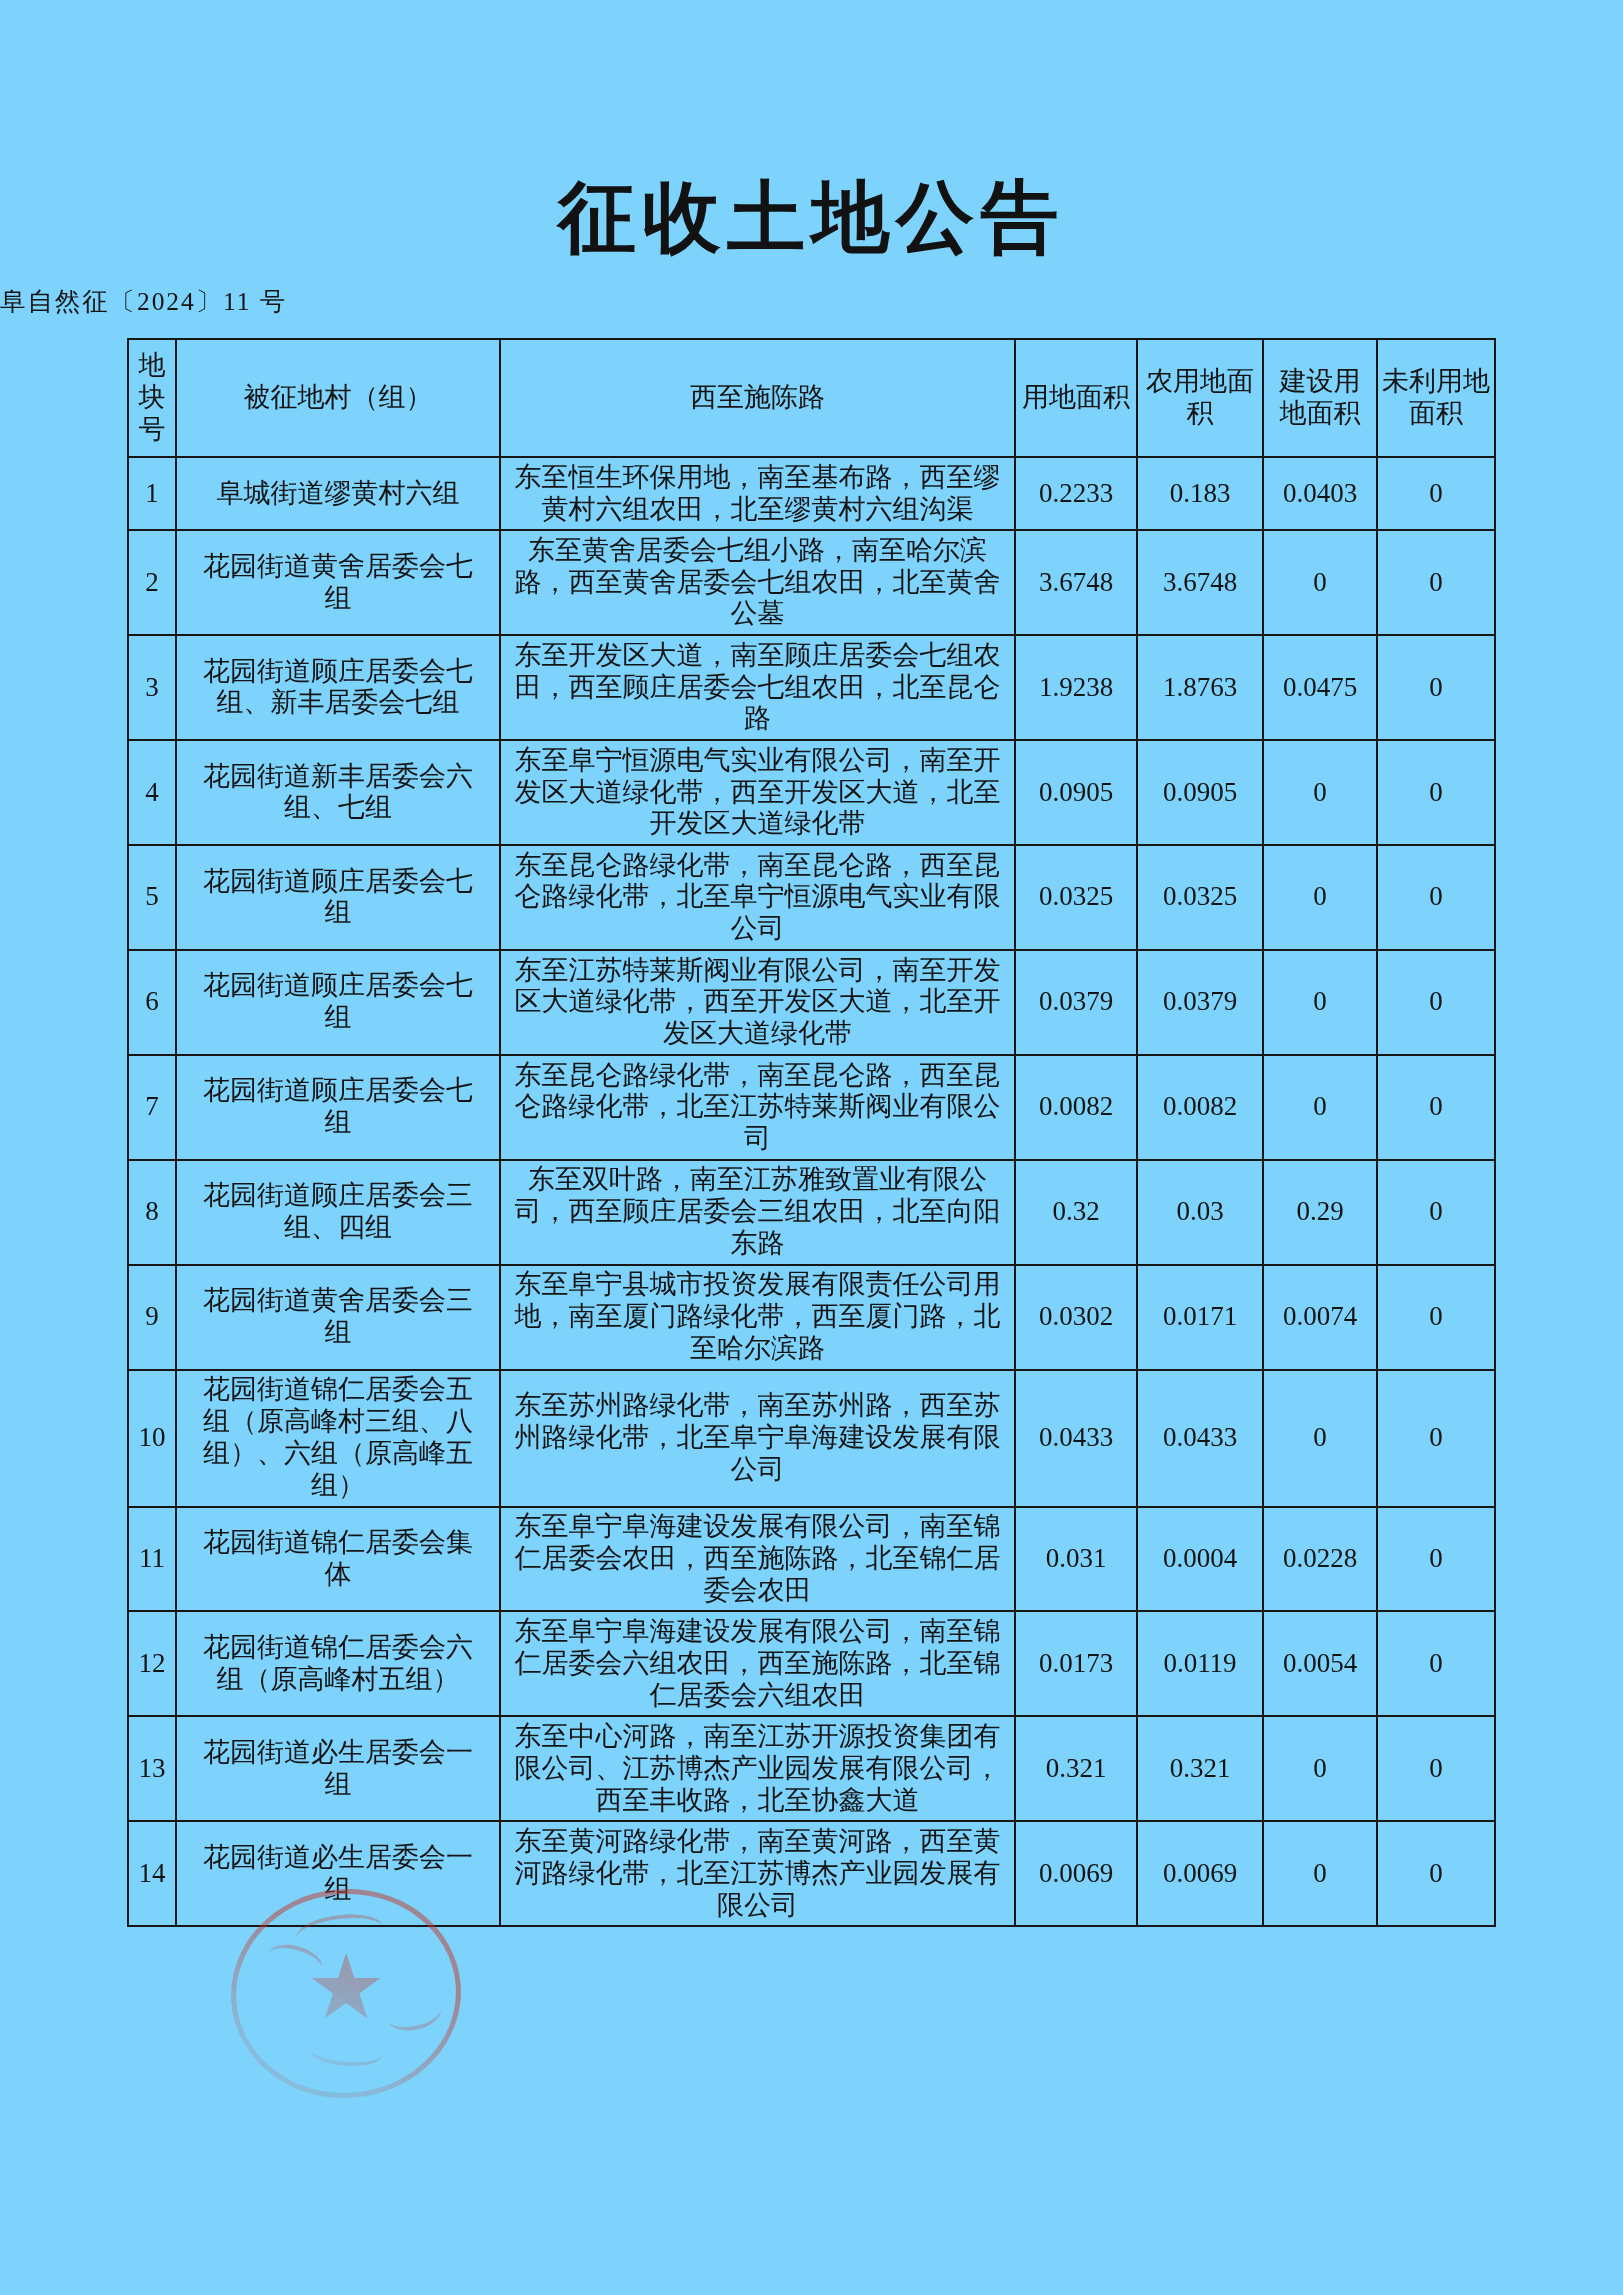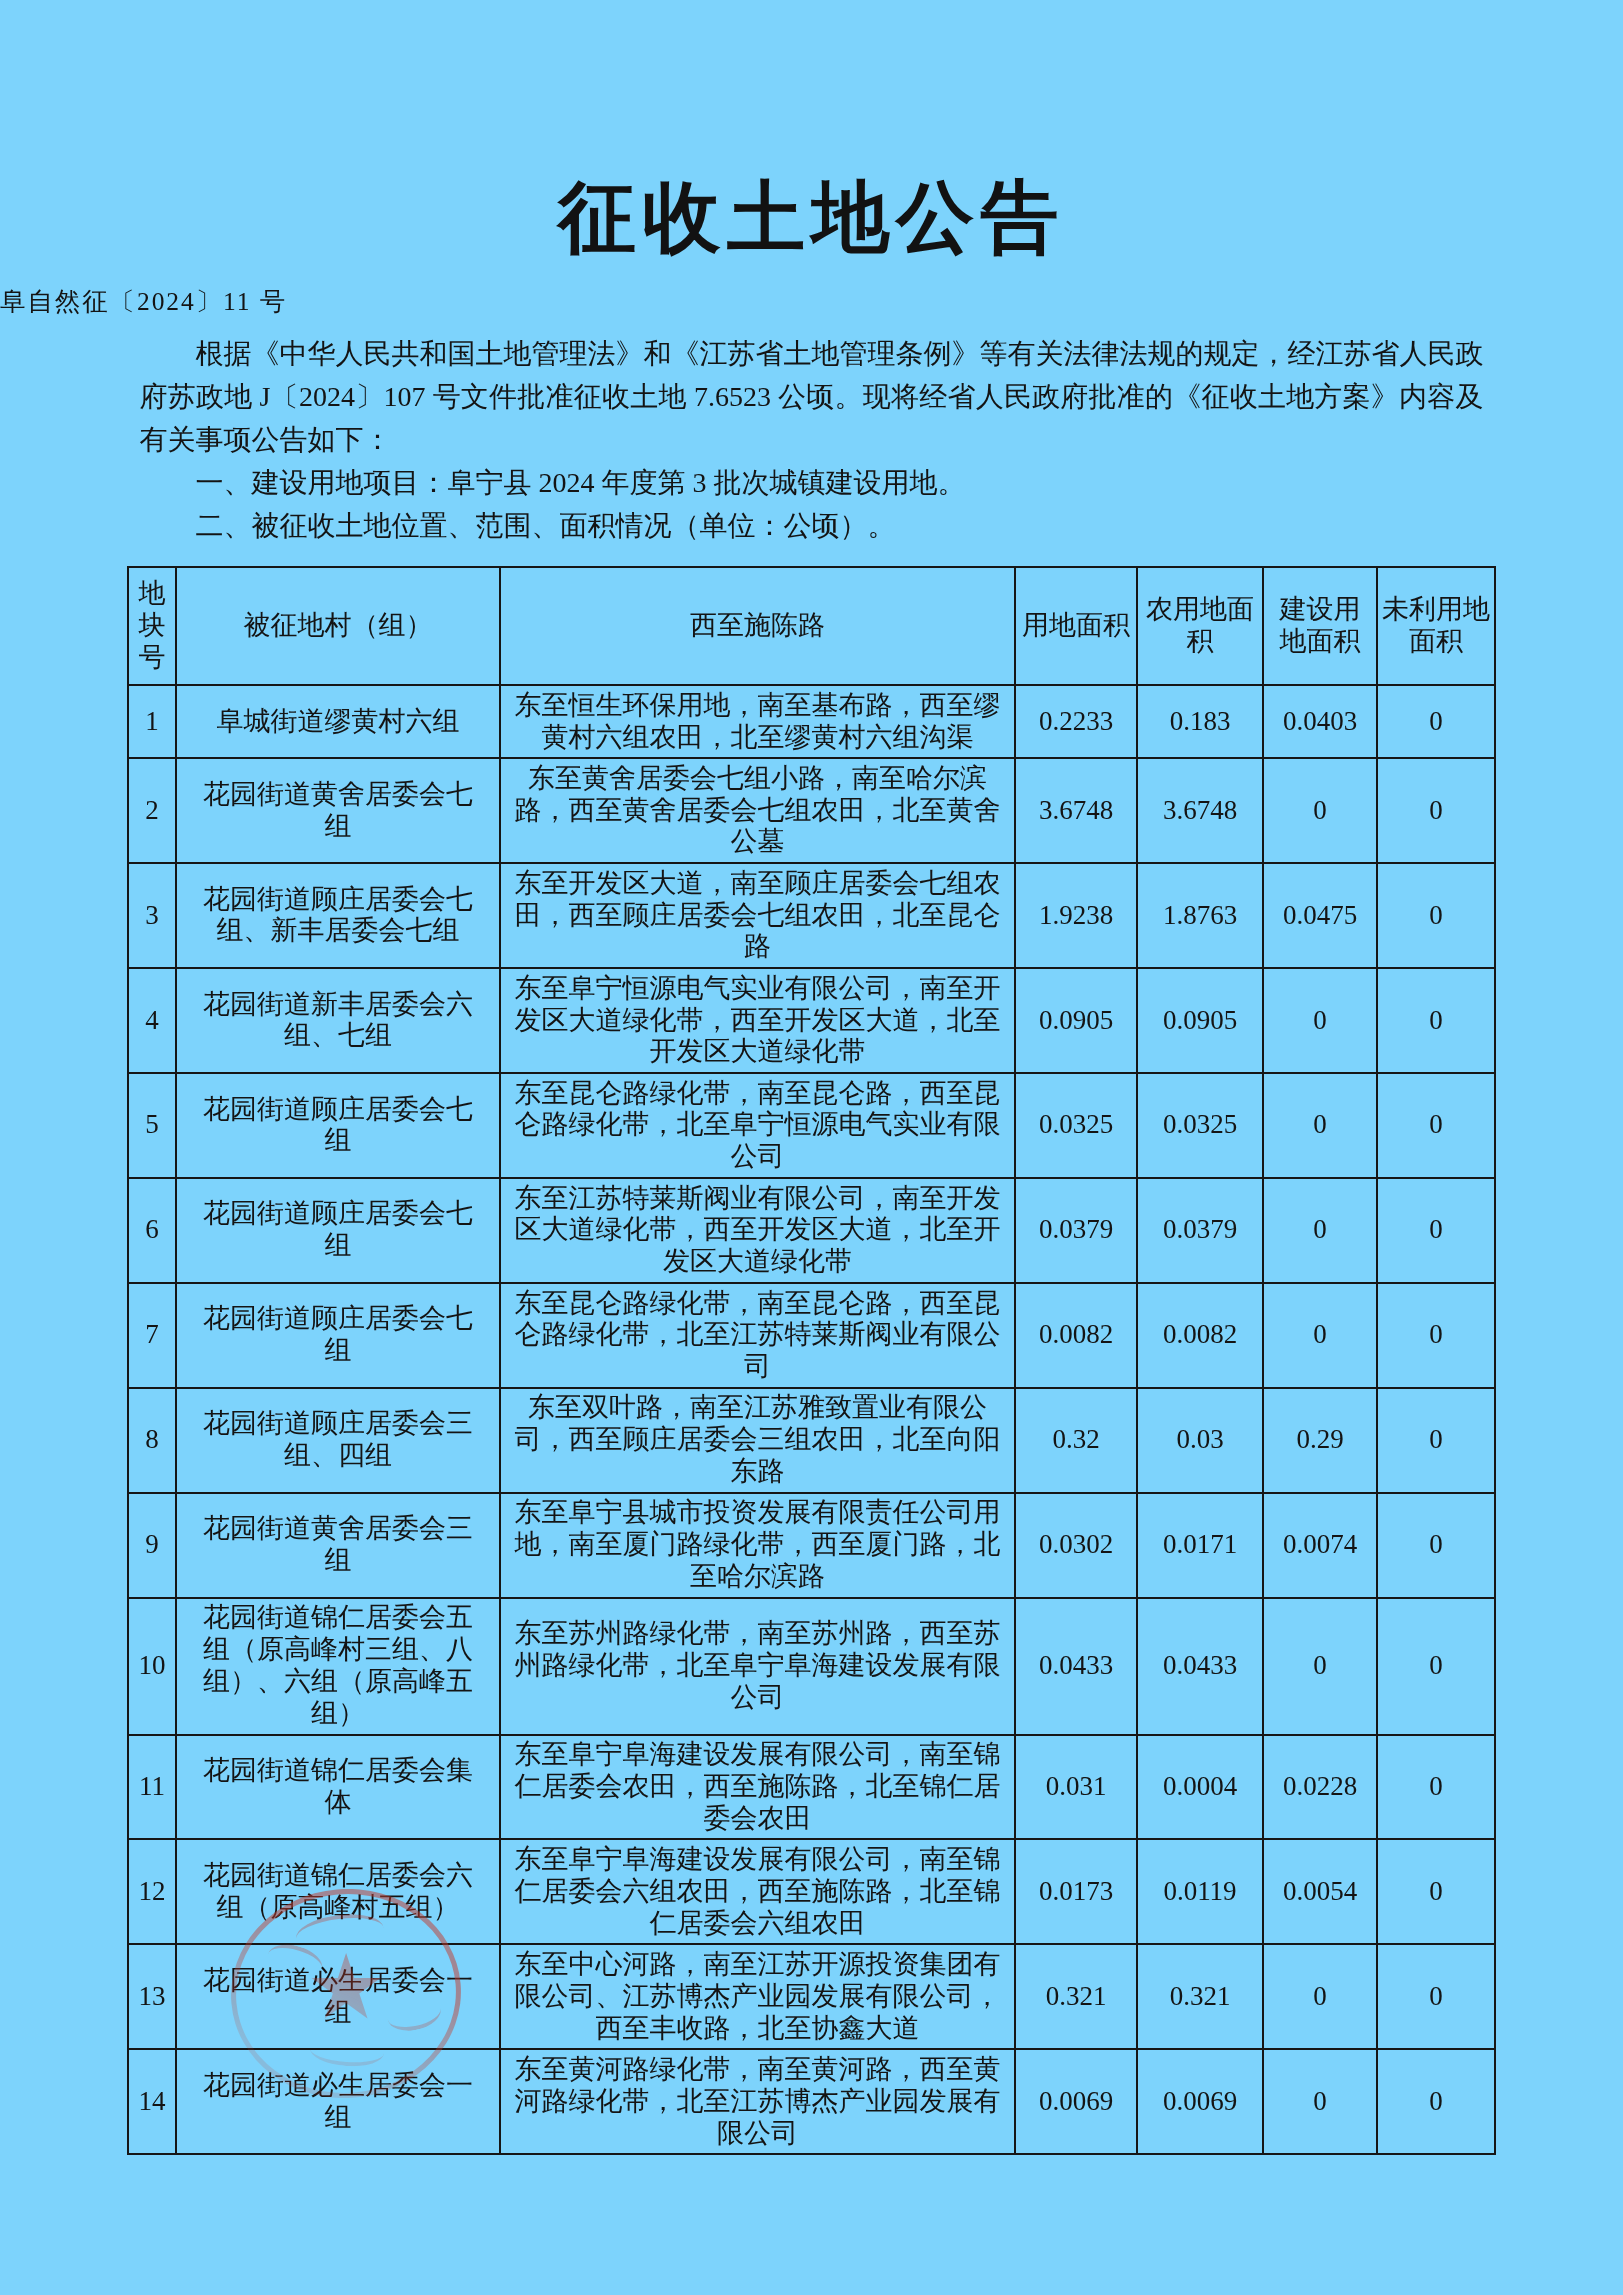--- a/index.html
+++ b/index.html
@@ -100,25 +100,20 @@
 </style>
 </head>
 <body>
 
 <div class="page">
 
   <div class="doc-title">征收土地公告</div>
 
   <div class="doc-number">阜自然征〔2024〕11 号</div>
 
-  <div class="body-text">
-    <p class="p-intro">根据《中华人民共和国土地管理法》和《江苏省土地管理条例》等有关法律法规的规定，经江苏省人民政府苏政地 J〔2024〕107 号文件批准征收土地 7.6523 公顷。现将经省人民政府批准的《征收土地方案》内容及有关事项公告如下：</p>
-    <p class="p-item">一、建设用地项目：阜宁县 2024 年度第 3 批次城镇建设用地。</p>
-    <p class="p-item">二、被征收土地位置、范围、面积情况（单位：公顷）。</p>
-  </div>
 
   <table class="land-table">
     <colgroup>
       <col class="c-no">
         <col class="c-village">
         <col class="c-scope">
       <col class="c-total">
         <col class="c-agri">
         <col class="c-constr">
         <col class="c-unused">

